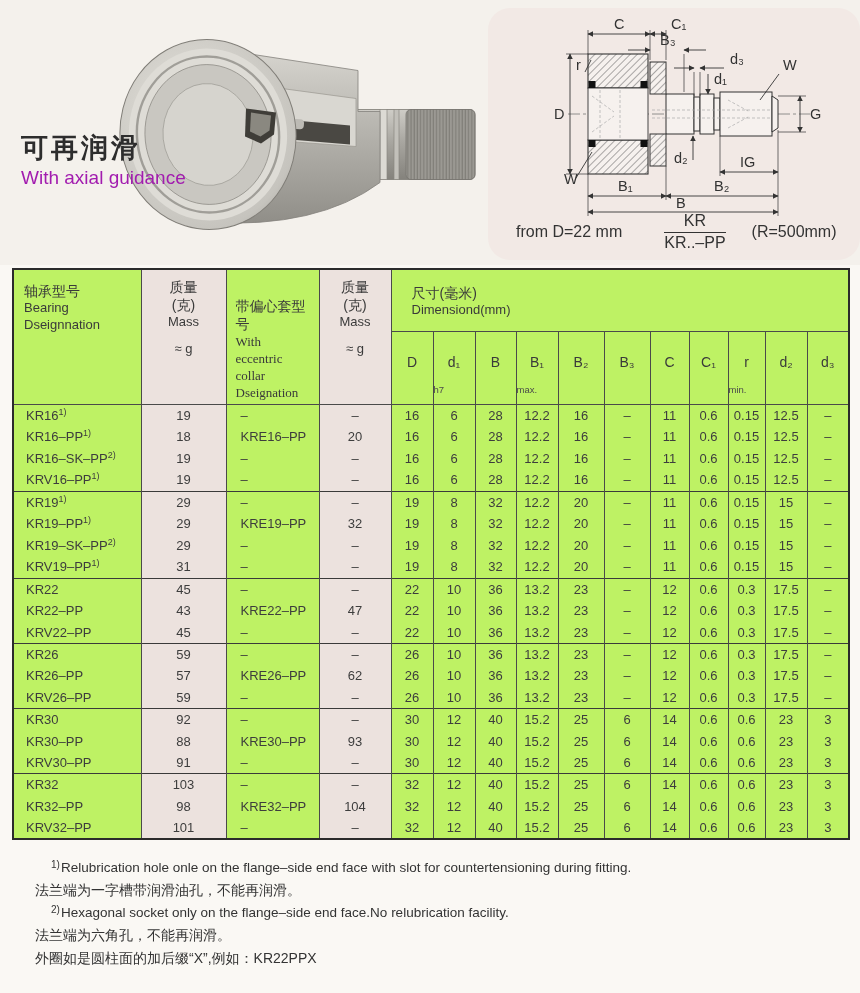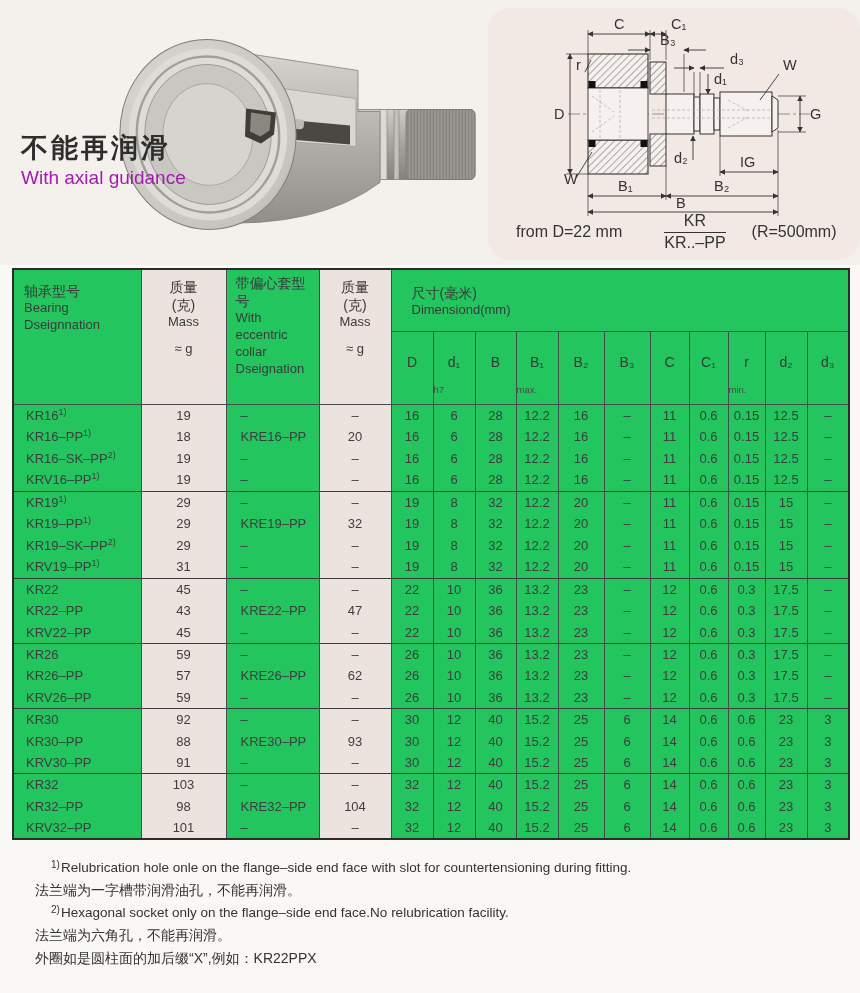--- a/index.html
+++ b/index.html
@@ -26,28 +26,28 @@
     font-size:16px;color:#333;
   }
   .cap-left{margin-left:28px;}
   .frac{display:inline-block;text-align:center;margin-left:42px;line-height:1.15;}
   .frac-top{display:block;border-bottom:1.5px solid #333;padding:0 14px 1px 14px;}
   .frac-bot{display:block;padding-top:1px;}
   .cap-right{margin-left:26px;}
   
   .spec-table{
     border-collapse:collapse;table-layout:fixed;width:836px;
-    margin:3px 0 0 12px;background:#22c55e;border:2px solid #2b2b2b;
+    margin:3px 0 0 12px;background:#bef264;border:2px solid #2b2b2b;
   }
   .spec-table th,.spec-table td{border:1px solid #4a4a4a;}
   .spec-table thead th{font-weight:normal;vertical-align:top;text-align:left;}
   .shade{background:#ece2de;}
   .th-bearing{padding:12px 4px 0 10px;}
   .th-mass{text-align:center !important;padding-top:8px;}
-  .th-collar{padding:4px 4px 0 9px;}
+  .th-collar{padding:28px 4px 0 9px;font-family:Liberation Serif, serif;}
   .th-dimband{padding:14px 4px 0 20px;}
   .hl-cn{font-size:14px;line-height:1.3;}
   .hl-en{font-size:13px;line-height:1.3;}
   .hl-gap{margin-top:10px;}
   .dimcol{position:relative;height:70px;}
   .dim-label{position:absolute;top:22px;left:0;width:100%;text-align:center;font-size:14px;}
   .dim-sub{position:absolute;bottom:9px;left:0;width:100%;font-size:9.5px;color:#4a4a4a;}
   .spec-table tbody tr{height:21.75px;}
   .spec-table tbody td{
     font-size:13px;text-align:center;color:#3d3d3d;padding:0;
@@ -112,21 +112,21 @@
       <ellipse cx="150" cy="118" rx="71" ry="78" fill="none" stroke="#6e6c66" stroke-width="2.4" opacity="0.55"></ellipse>
       <ellipse cx="150" cy="118" rx="63" ry="70" fill="#c9c7c1" stroke="#918f89" stroke-width="0.8"></ellipse>
       <ellipse cx="150" cy="118" rx="45" ry="51" fill="#d6d4ce" stroke="#9b9993" stroke-width="0.7"></ellipse>
     </g>
 
     <path d="M188,92 l30,4 l-2,22 l-13,9 l-16,-7 z" fill="#3f3d38"></path>
     <path d="M193,96 l20,3 l-1.5,15 l-9,6 l-10.5,-5 z" fill="#8a8880"></path>
   </svg>
 
   <div class="title-block">
-    <div class="title-cn">不能再润滑</div>
+    <div class="title-cn">可再润滑</div>
     <div class="title-en">With axial guidance</div>
   </div>
 
   <div class="diagram-panel">
     <svg class="diagram-svg" width="372" height="212" viewBox="0 0 372 212">
       <defs>
         <marker id="arr" viewBox="0 0 10 10" refX="9" refY="5" markerWidth="6.5" markerHeight="6.5" orient="auto-start-reverse">
           <path d="M0,0 L10,5 L0,10 z" fill="#333"></path>
         </marker>
         <pattern id="hatch" width="5" height="5" patternUnits="userSpaceOnUse" patternTransform="rotate(45)">

